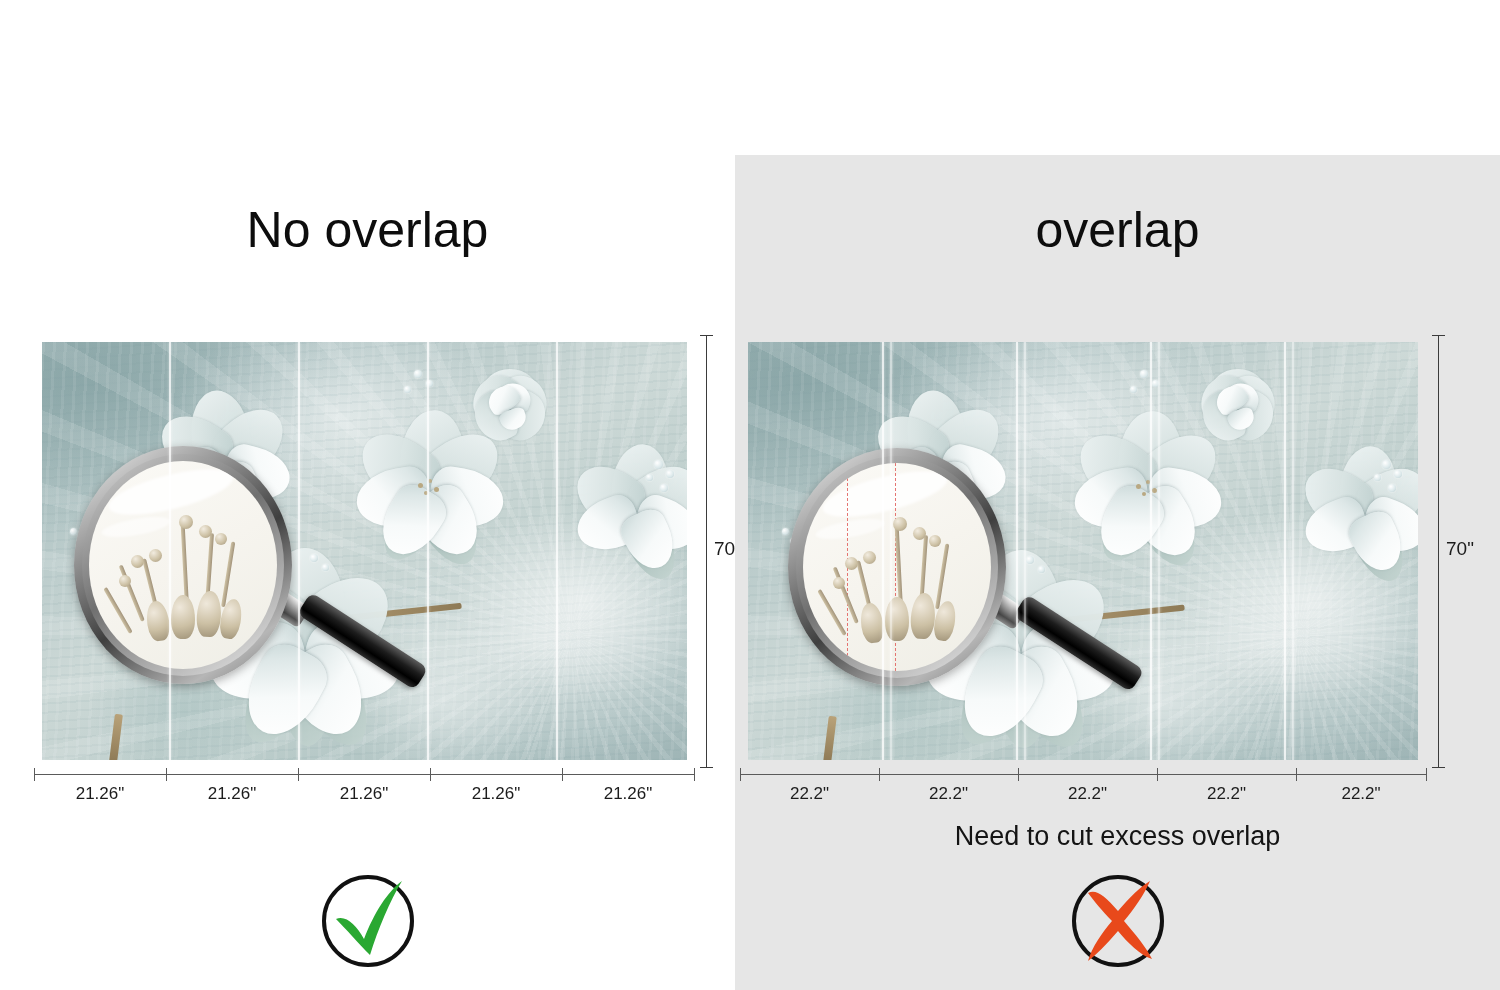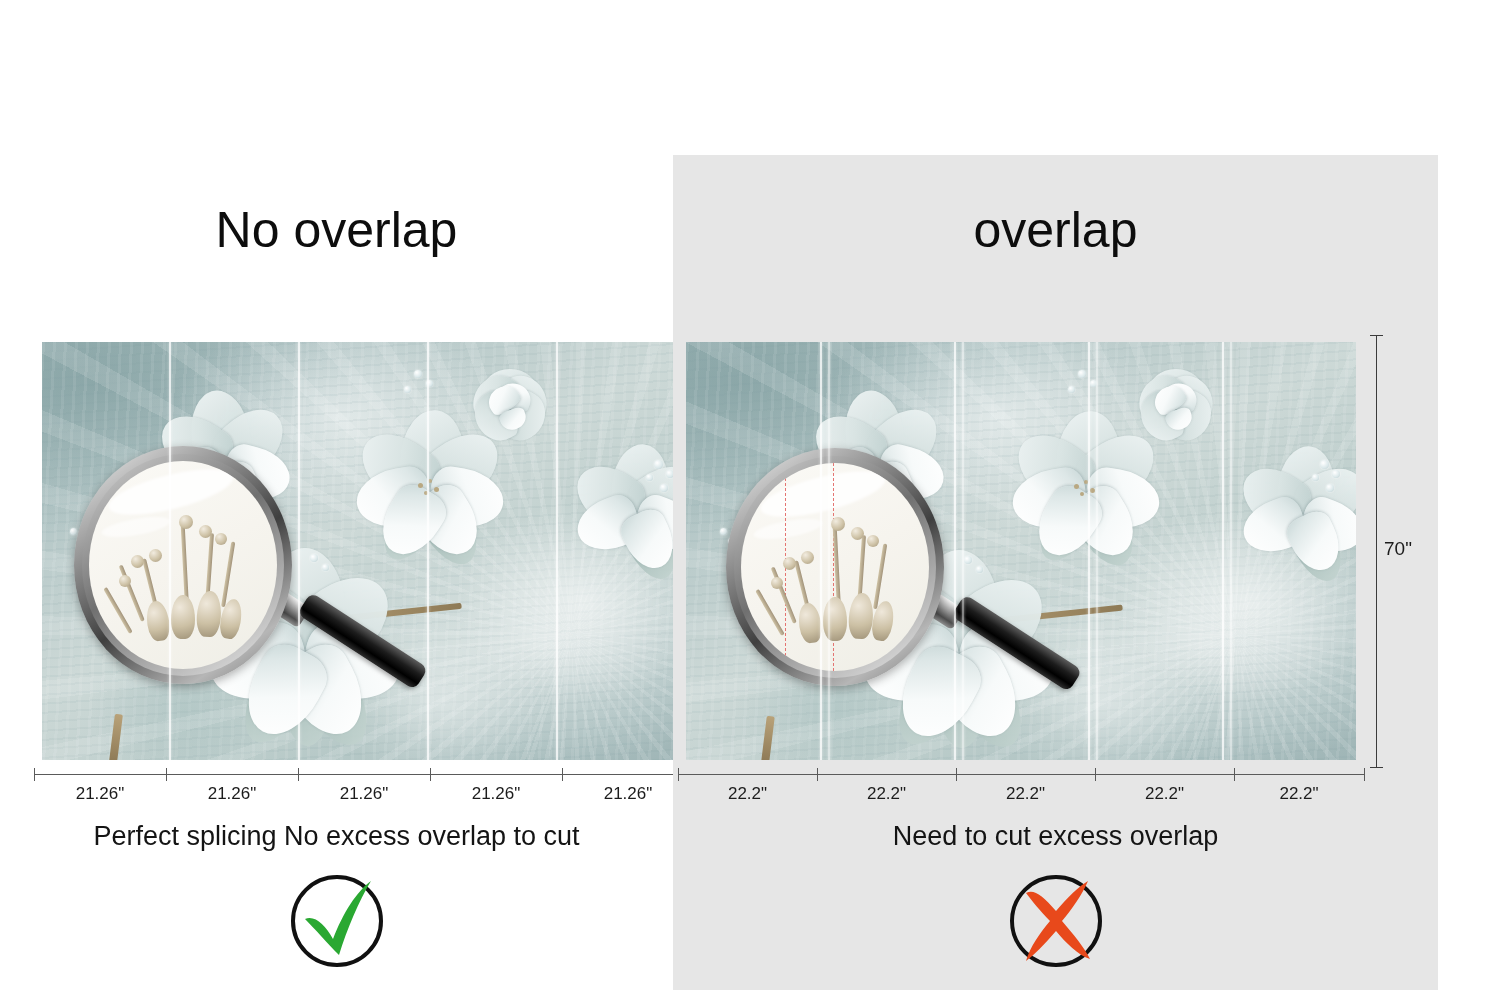--- a/index.html
+++ b/index.html
@@ -47,21 +47,21 @@
     left: 0; top: 155px;
     width: 1500px;
     height: 835px;
     display: flex;
   }
   .panel {
     position: relative;
     height: 835px;
     box-sizing: border-box;
   }
-  .panel-left  { width: 673px; background: #ffffff; }
+  .panel-left  { width: 735px; background: #ffffff; }
   .panel-right { width: 765px; background: #e6e6e6; }
 
   .panel-heading {
     position: absolute;
     top: 50px;
     width: 100%;
     text-align: center;
     font-size: 50px;
     color: #0d0d0d;
     font-weight: 400;
@@ -433,21 +433,20 @@
         <div class="tick" style="left:520px; top:426px; height:13px;"></div>
         <div class="tick" style="left:652px; top:426px; height:13px;"></div>
 
         <div class="seg-label" style="left:-8px; top:442px; width:132px;">21.26"</div>
         <div class="seg-label" style="left:124px; top:442px; width:132px;">21.26"</div>
         <div class="seg-label" style="left:256px; top:442px; width:132px;">21.26"</div>
         <div class="seg-label" style="left:388px; top:442px; width:132px;">21.26"</div>
         <div class="seg-label" style="left:520px; top:442px; width:132px;">21.26"</div>
       </div>
 
-      <div class="caption">Perfect splicing No excess overlap to cut</div>
 
       <div class="badge">
         <svg width="104" height="104" viewBox="0 0 104 104">
           <circle cx="52" cy="54" r="44" fill="none" stroke="#111111" stroke-width="4"></circle>
           <path d="M20 52 C30 48, 40 58, 48 72 C58 46, 72 24, 86 14 C74 34, 62 62, 54 88 C42 76, 30 62, 20 52 Z" fill="#2aa832"></path>
         </svg>
       </div>
     </div>
 
     <div class="panel panel-right">

